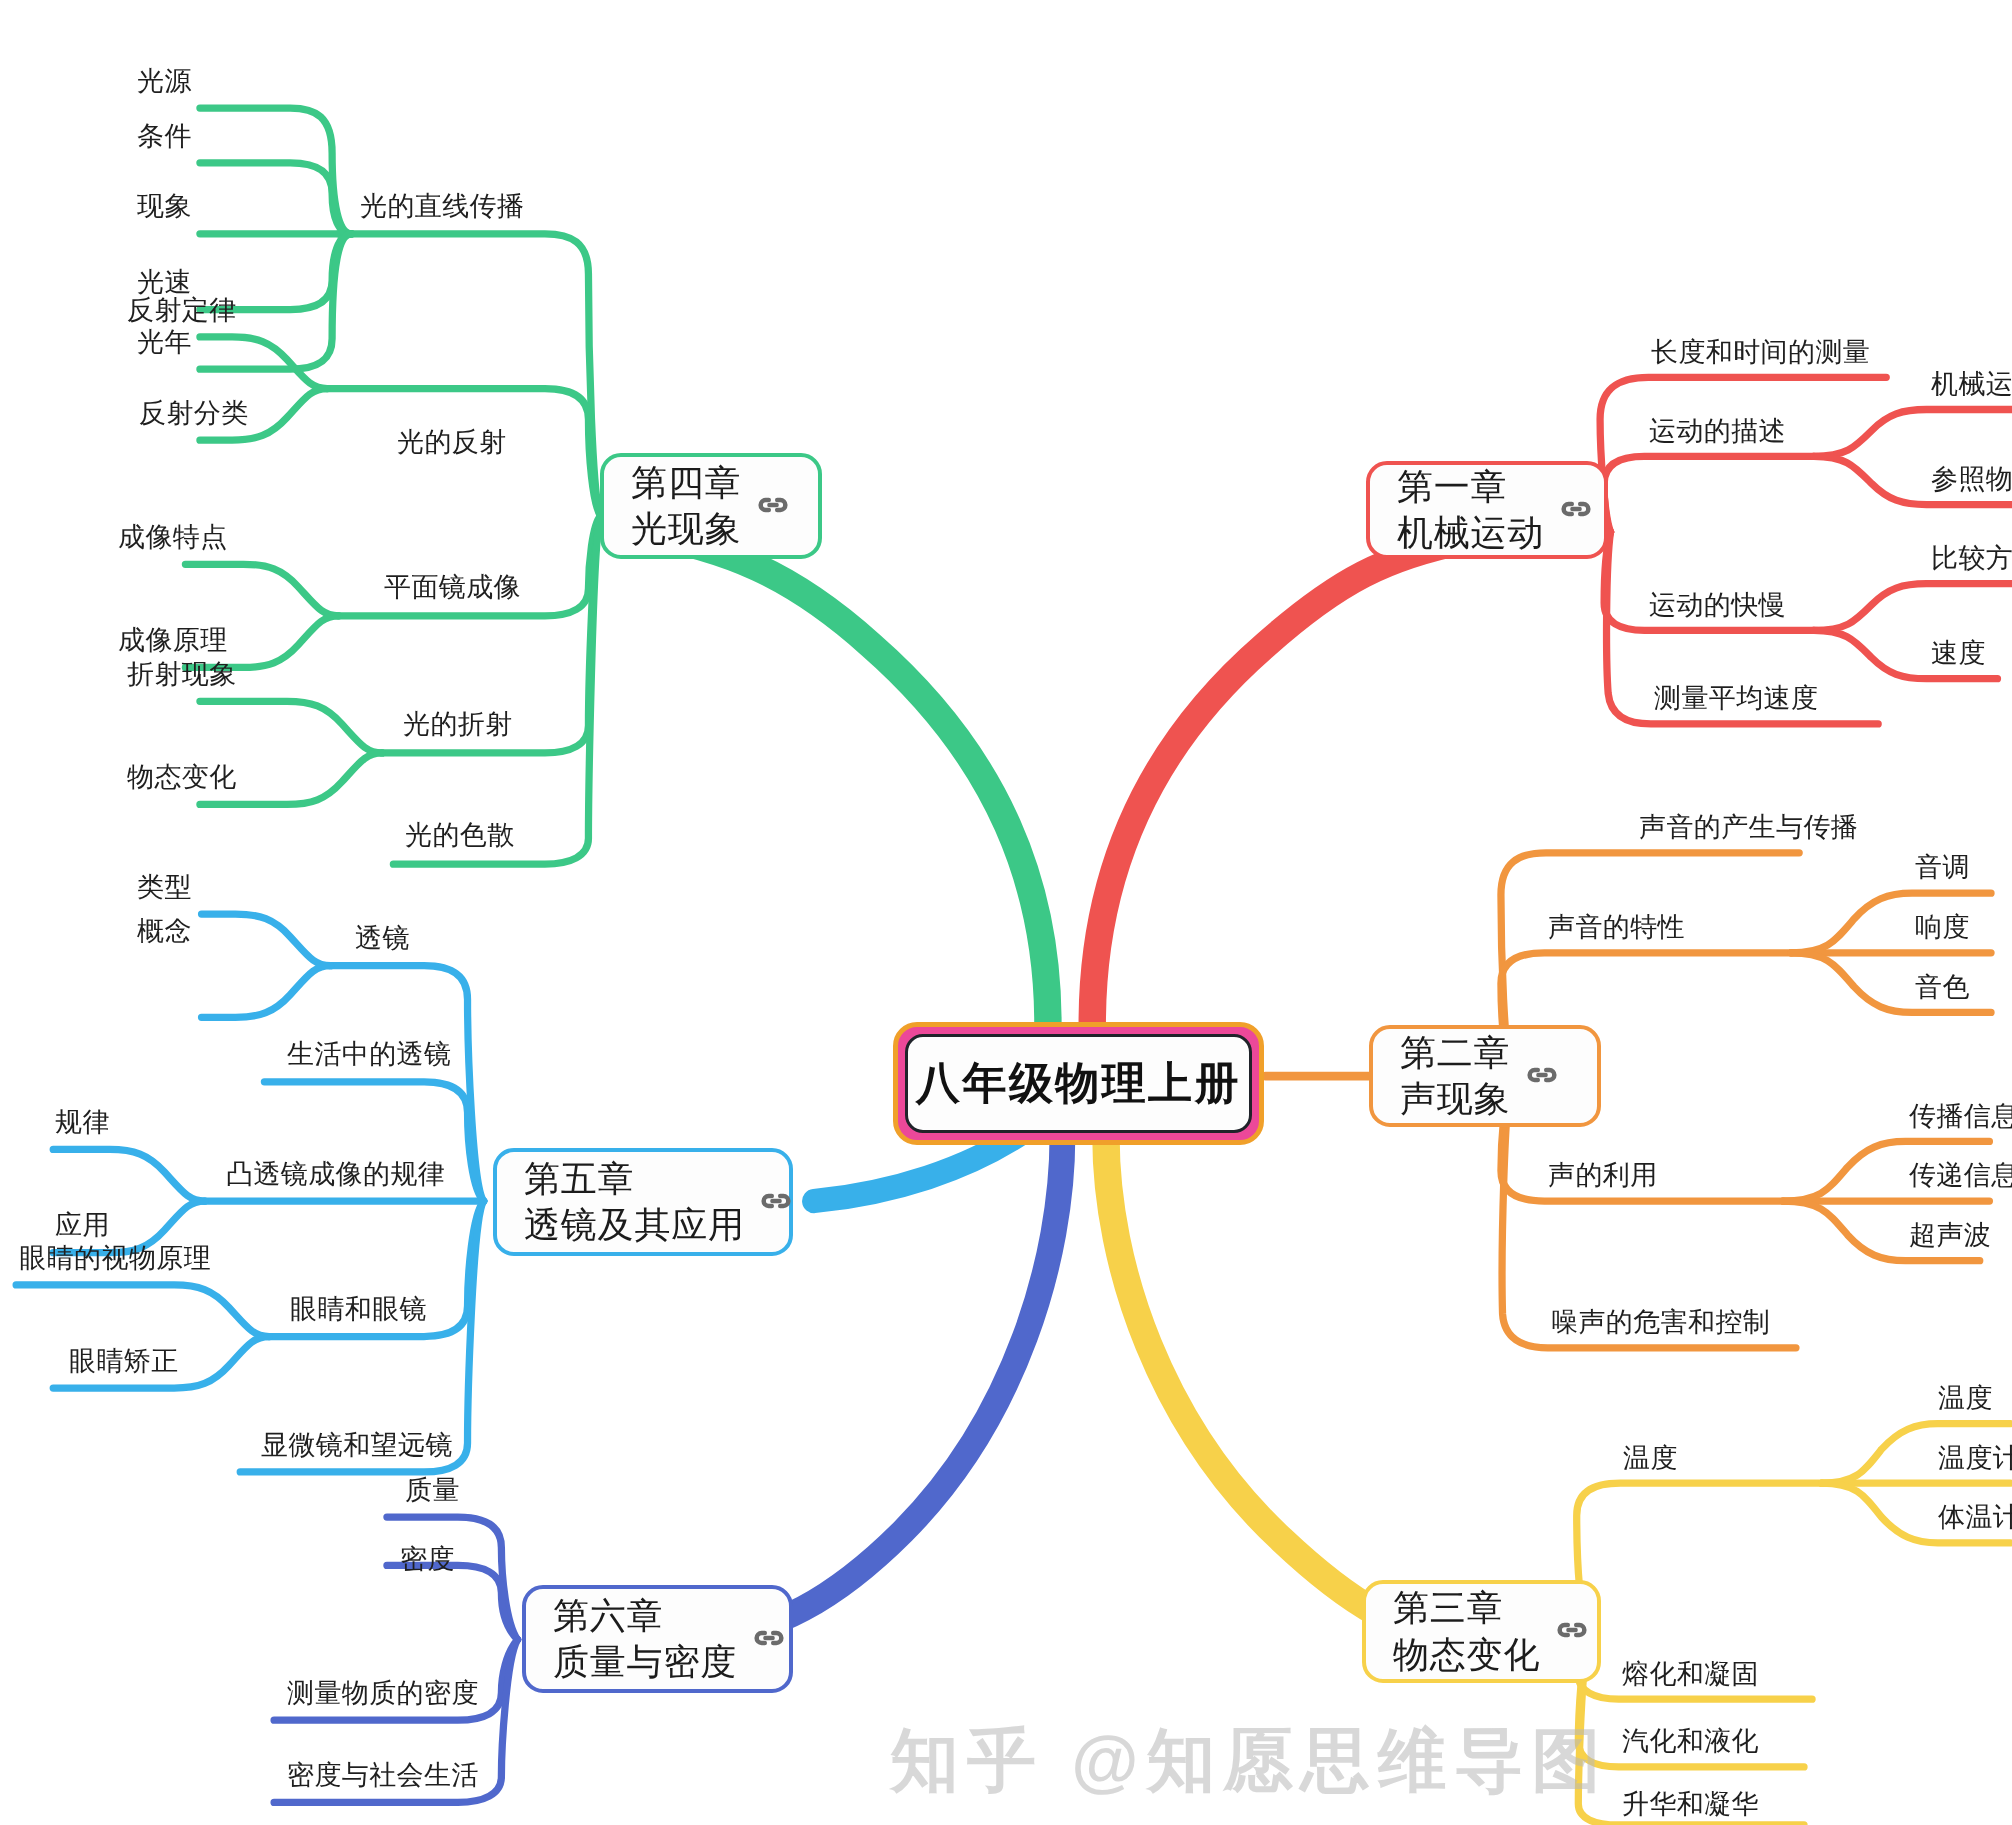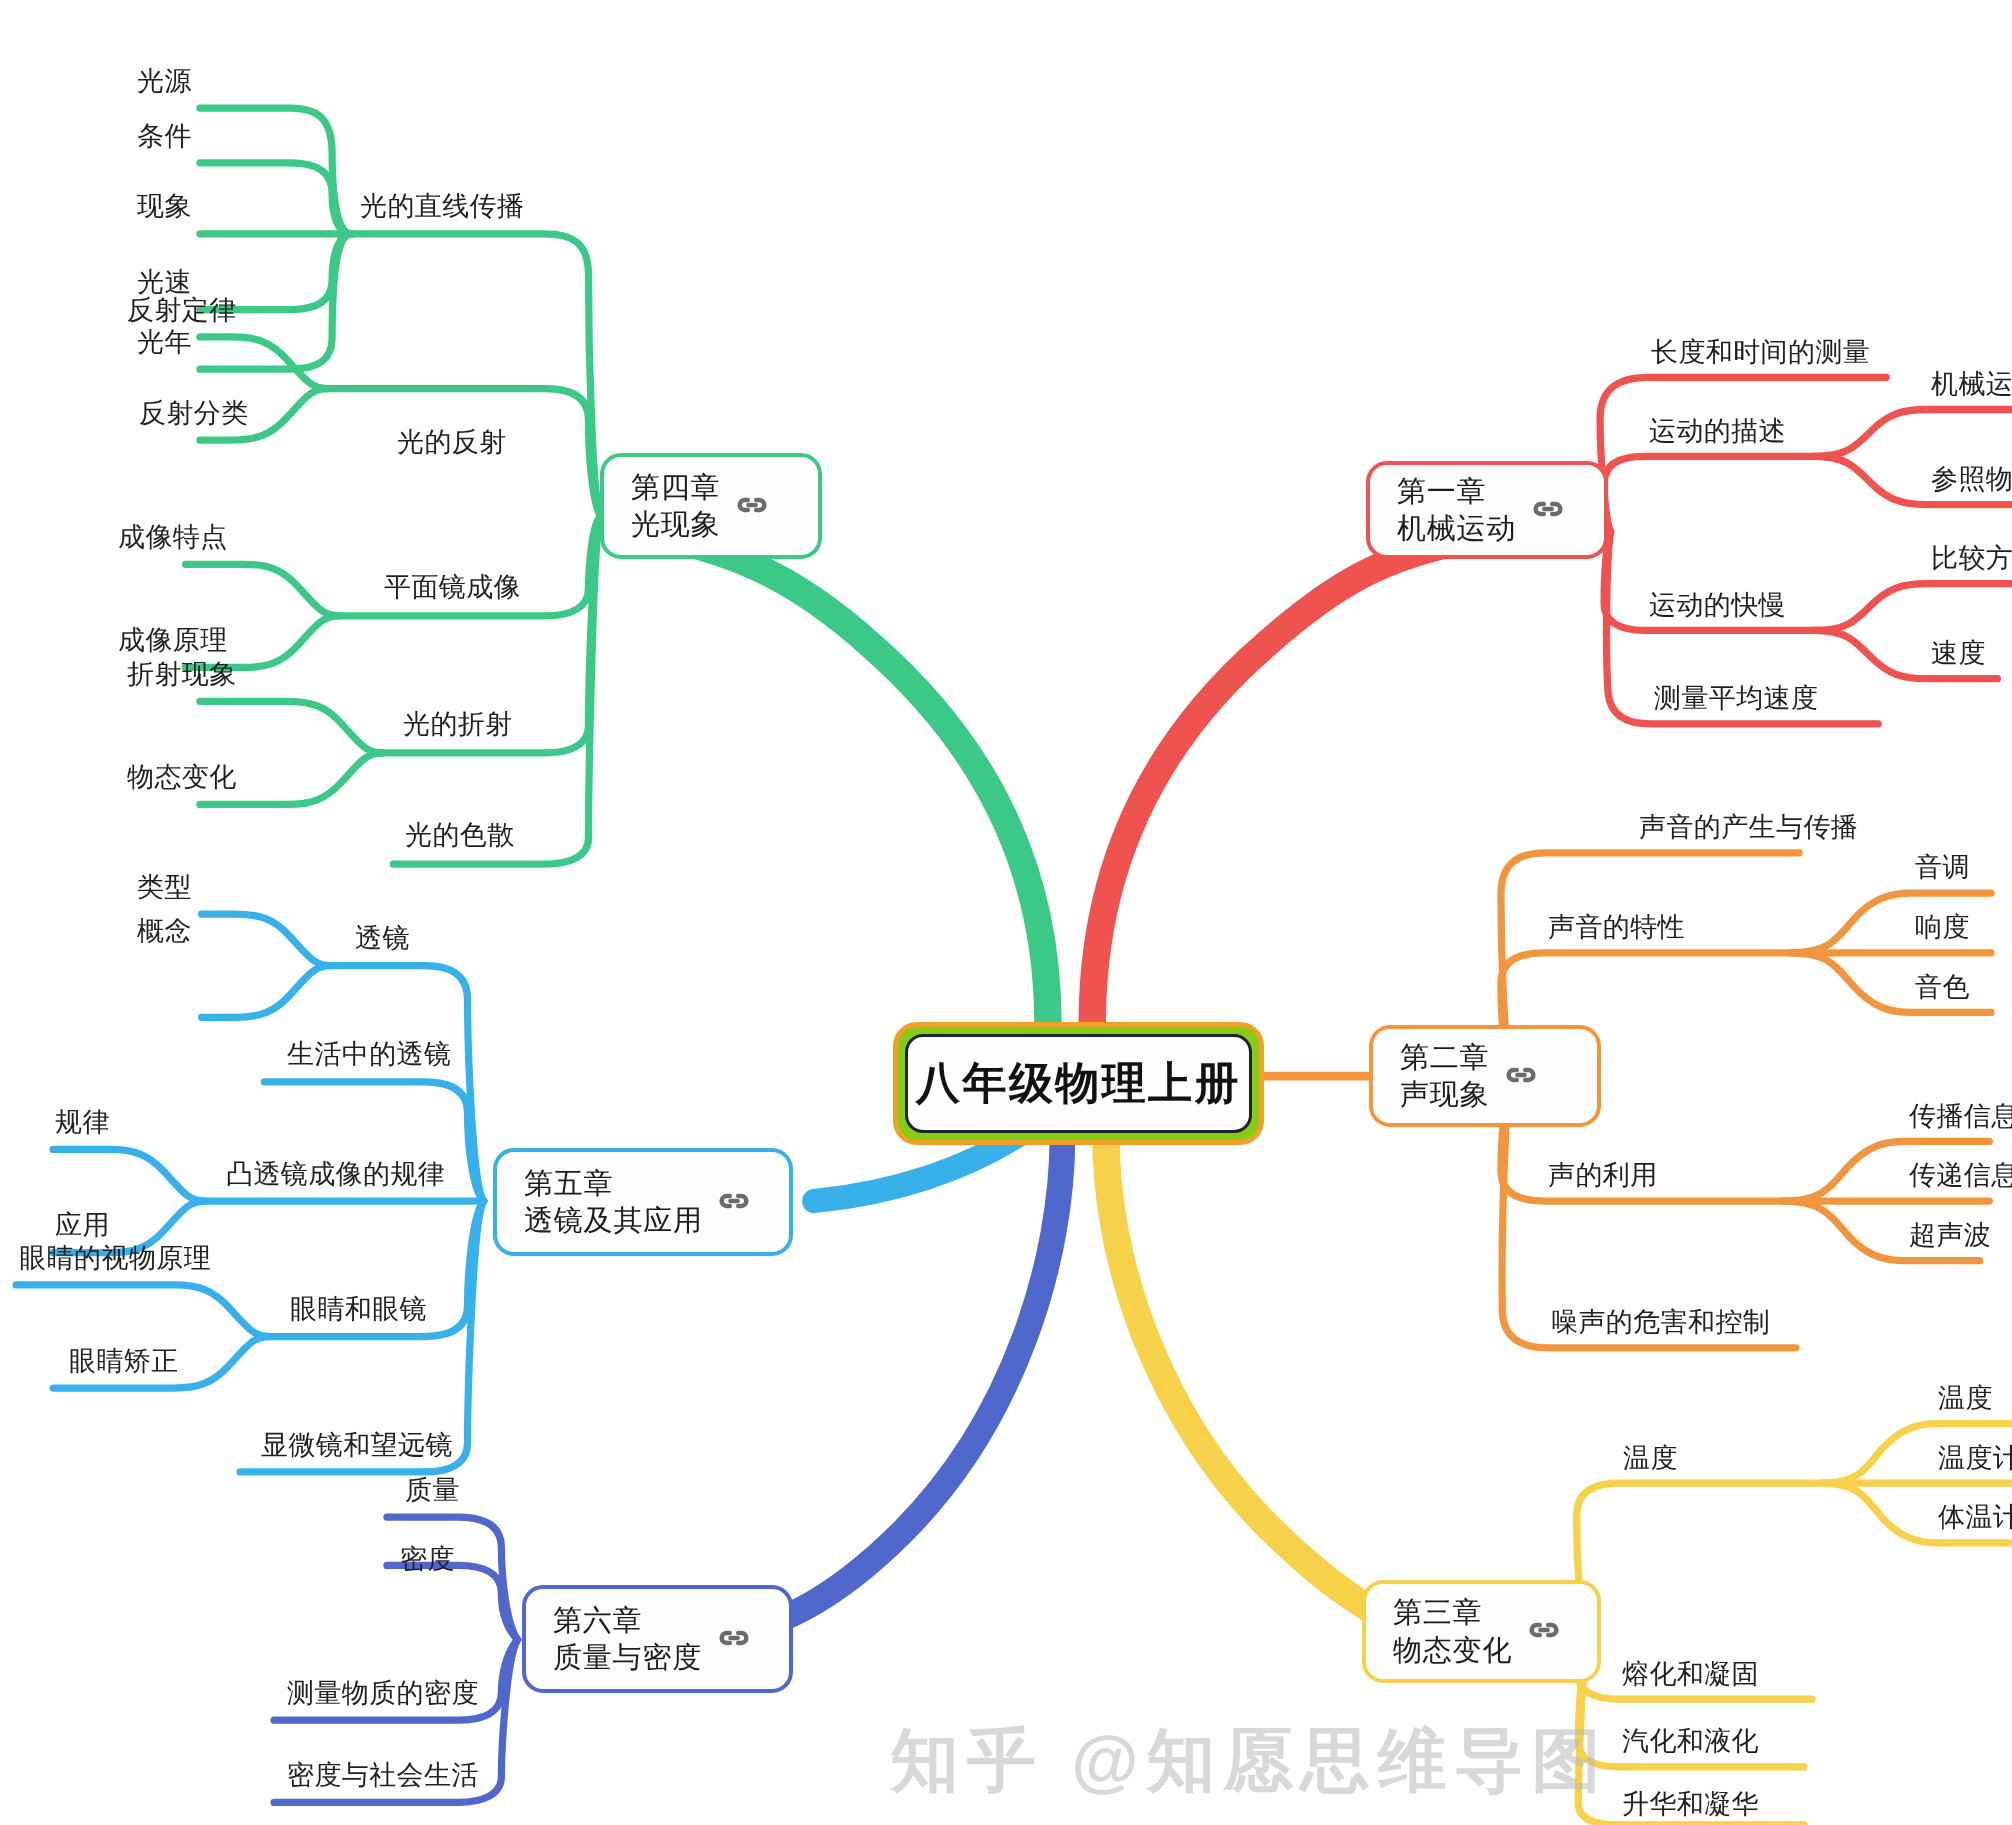--- a/index.html
+++ b/index.html
@@ -7,27 +7,27 @@
   body{
     font-family:"Liberation Sans","DejaVu Sans",sans-serif;
     width:2012px;height:1825px;overflow:hidden;position:relative;
   }
   #stage{position:absolute;left:0;top:0;width:2012px;height:1825px;}
   svg.wires{position:absolute;left:0;top:0;width:2012px;height:1825px;pointer-events:none;}
 
   .node{position:absolute;box-sizing:border-box;background:#fdfdfd;
         display:flex;align-items:center;justify-content:flex-start;
         border-radius:21px;}
-  .node .txt{white-space:pre;color:#1c1c1c;line-height:1.28;font-size:29px;
+  .node .txt{white-space:pre;color:#1c1c1c;line-height:1.28;font-size:36px;
              font-weight:400;letter-spacing:0.8px;padding-left:27px;}
   .link-ico{margin-left:14.5px;display:inline-block;flex:0 0 auto;}
 
   
   #root-node{position:absolute;border:5.6px solid #f0a02a;border-radius:24px;
-             background:#84cc16;}
+             background:#ec4899;}
   #root-inner{position:absolute;inset:7.3px;border:3.2px solid #20232a;
               border-radius:18px;background:#fdfdfd;
               display:flex;align-items:center;justify-content:center;}
   #root-inner .txt{font-size:44px;font-weight:bold;color:#111;letter-spacing:2.4px;
                    padding:0;}
 
   .leaf{position:absolute;color:#1f1f1f;font-size:27px;white-space:pre;
         letter-spacing:0.4px;line-height:1;}
   .leaf.r{text-align:left;}
   .leaf.l{text-align:left;}

